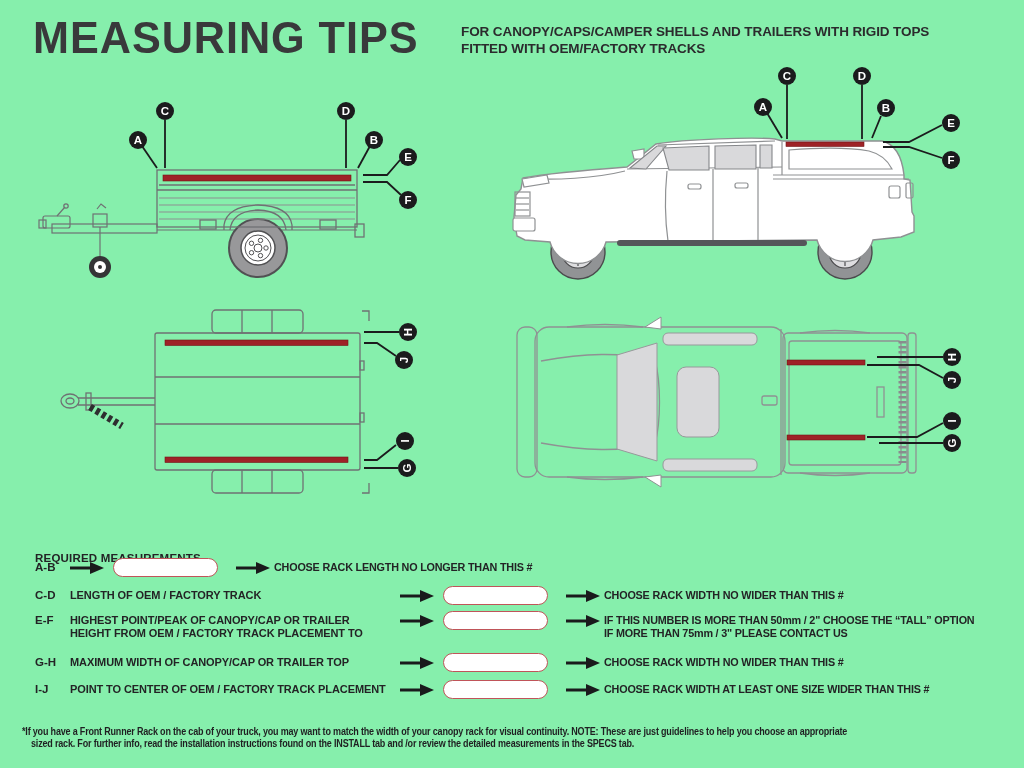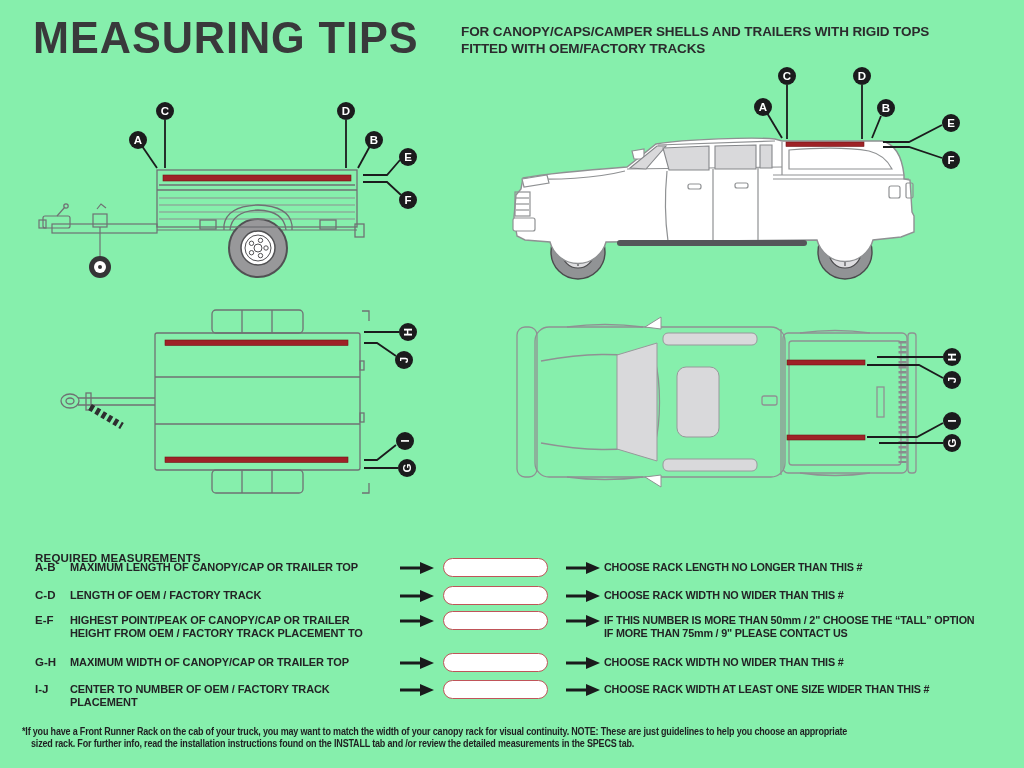--- a/index.html
+++ b/index.html
@@ -314,24 +314,20 @@
         <text class="badge-letter" x="447" y="144" transform="rotate(-90 447 140)">G</text>
       </g>
   </svg>
 
   <div class="measure-head">
     <span class="h">REQUIRED MEASUREMENTS</span>
   </div>
 
   <div class="mrow" style="top:558px">
     <div class="mkey">A-B</div>
-    <div class="mdesc">
-      <span>MAXIMUM LENGTH OF CANOPY/CAP OR TRAILER TOP</span>
-
-    </div>
     <svg class="arrow" width="34" height="12">
         <line x1="0" y1="6" x2="22" y2="6" stroke="#1a1a1c" stroke-width="3"></line>
         <polygon points="20,0 34,6 20,12" fill="#1a1a1c"></polygon>
       </svg>
     <div class="pill"></div>
     <svg class="arrow a2" width="34" height="12">
         <line x1="0" y1="6" x2="22" y2="6" stroke="#1a1a1c" stroke-width="3"></line>
         <polygon points="20,0 34,6 20,12" fill="#1a1a1c"></polygon>
       </svg>
     <div class="mresult">
@@ -371,21 +367,21 @@
         <line x1="0" y1="6" x2="22" y2="6" stroke="#1a1a1c" stroke-width="3"></line>
         <polygon points="20,0 34,6 20,12" fill="#1a1a1c"></polygon>
       </svg>
     <div class="pill"></div>
     <svg class="arrow a2" width="34" height="12">
         <line x1="0" y1="6" x2="22" y2="6" stroke="#1a1a1c" stroke-width="3"></line>
         <polygon points="20,0 34,6 20,12" fill="#1a1a1c"></polygon>
       </svg>
     <div class="mresult">
       <span>IF THIS NUMBER IS MORE THAN 50mm / 2" CHOOSE THE “TALL” OPTION</span>
-      <span>IF MORE THAN 75mm / 9" PLEASE CONTACT US</span>
+      <span>IF MORE THAN 75mm / 3" PLEASE CONTACT US</span>
     </div>
   </div>
 
   <div class="mrow" style="top:653px">
     <div class="mkey">G-H</div>
     <div class="mdesc">
       <span>MAXIMUM WIDTH OF CANOPY/CAP OR TRAILER TOP</span>
 
     </div>
     <svg class="arrow" width="34" height="12">
@@ -399,21 +395,21 @@
       </svg>
     <div class="mresult">
       <span>CHOOSE RACK WIDTH NO WIDER THAN THIS #</span>
 
     </div>
   </div>
 
   <div class="mrow" style="top:680px">
     <div class="mkey">I-J</div>
     <div class="mdesc">
-      <span>CENTER TO NUMBER OF OEM / FACTORY TRACK PLACEMENT</span>
+      <span>POINT TO CENTER OF OEM / FACTORY TRACK PLACEMENT</span>
 
     </div>
     <svg class="arrow" width="34" height="12">
         <line x1="0" y1="6" x2="22" y2="6" stroke="#1a1a1c" stroke-width="3"></line>
         <polygon points="20,0 34,6 20,12" fill="#1a1a1c"></polygon>
       </svg>
     <div class="pill"></div>
     <svg class="arrow a2" width="34" height="12">
         <line x1="0" y1="6" x2="22" y2="6" stroke="#1a1a1c" stroke-width="3"></line>
         <polygon points="20,0 34,6 20,12" fill="#1a1a1c"></polygon>

